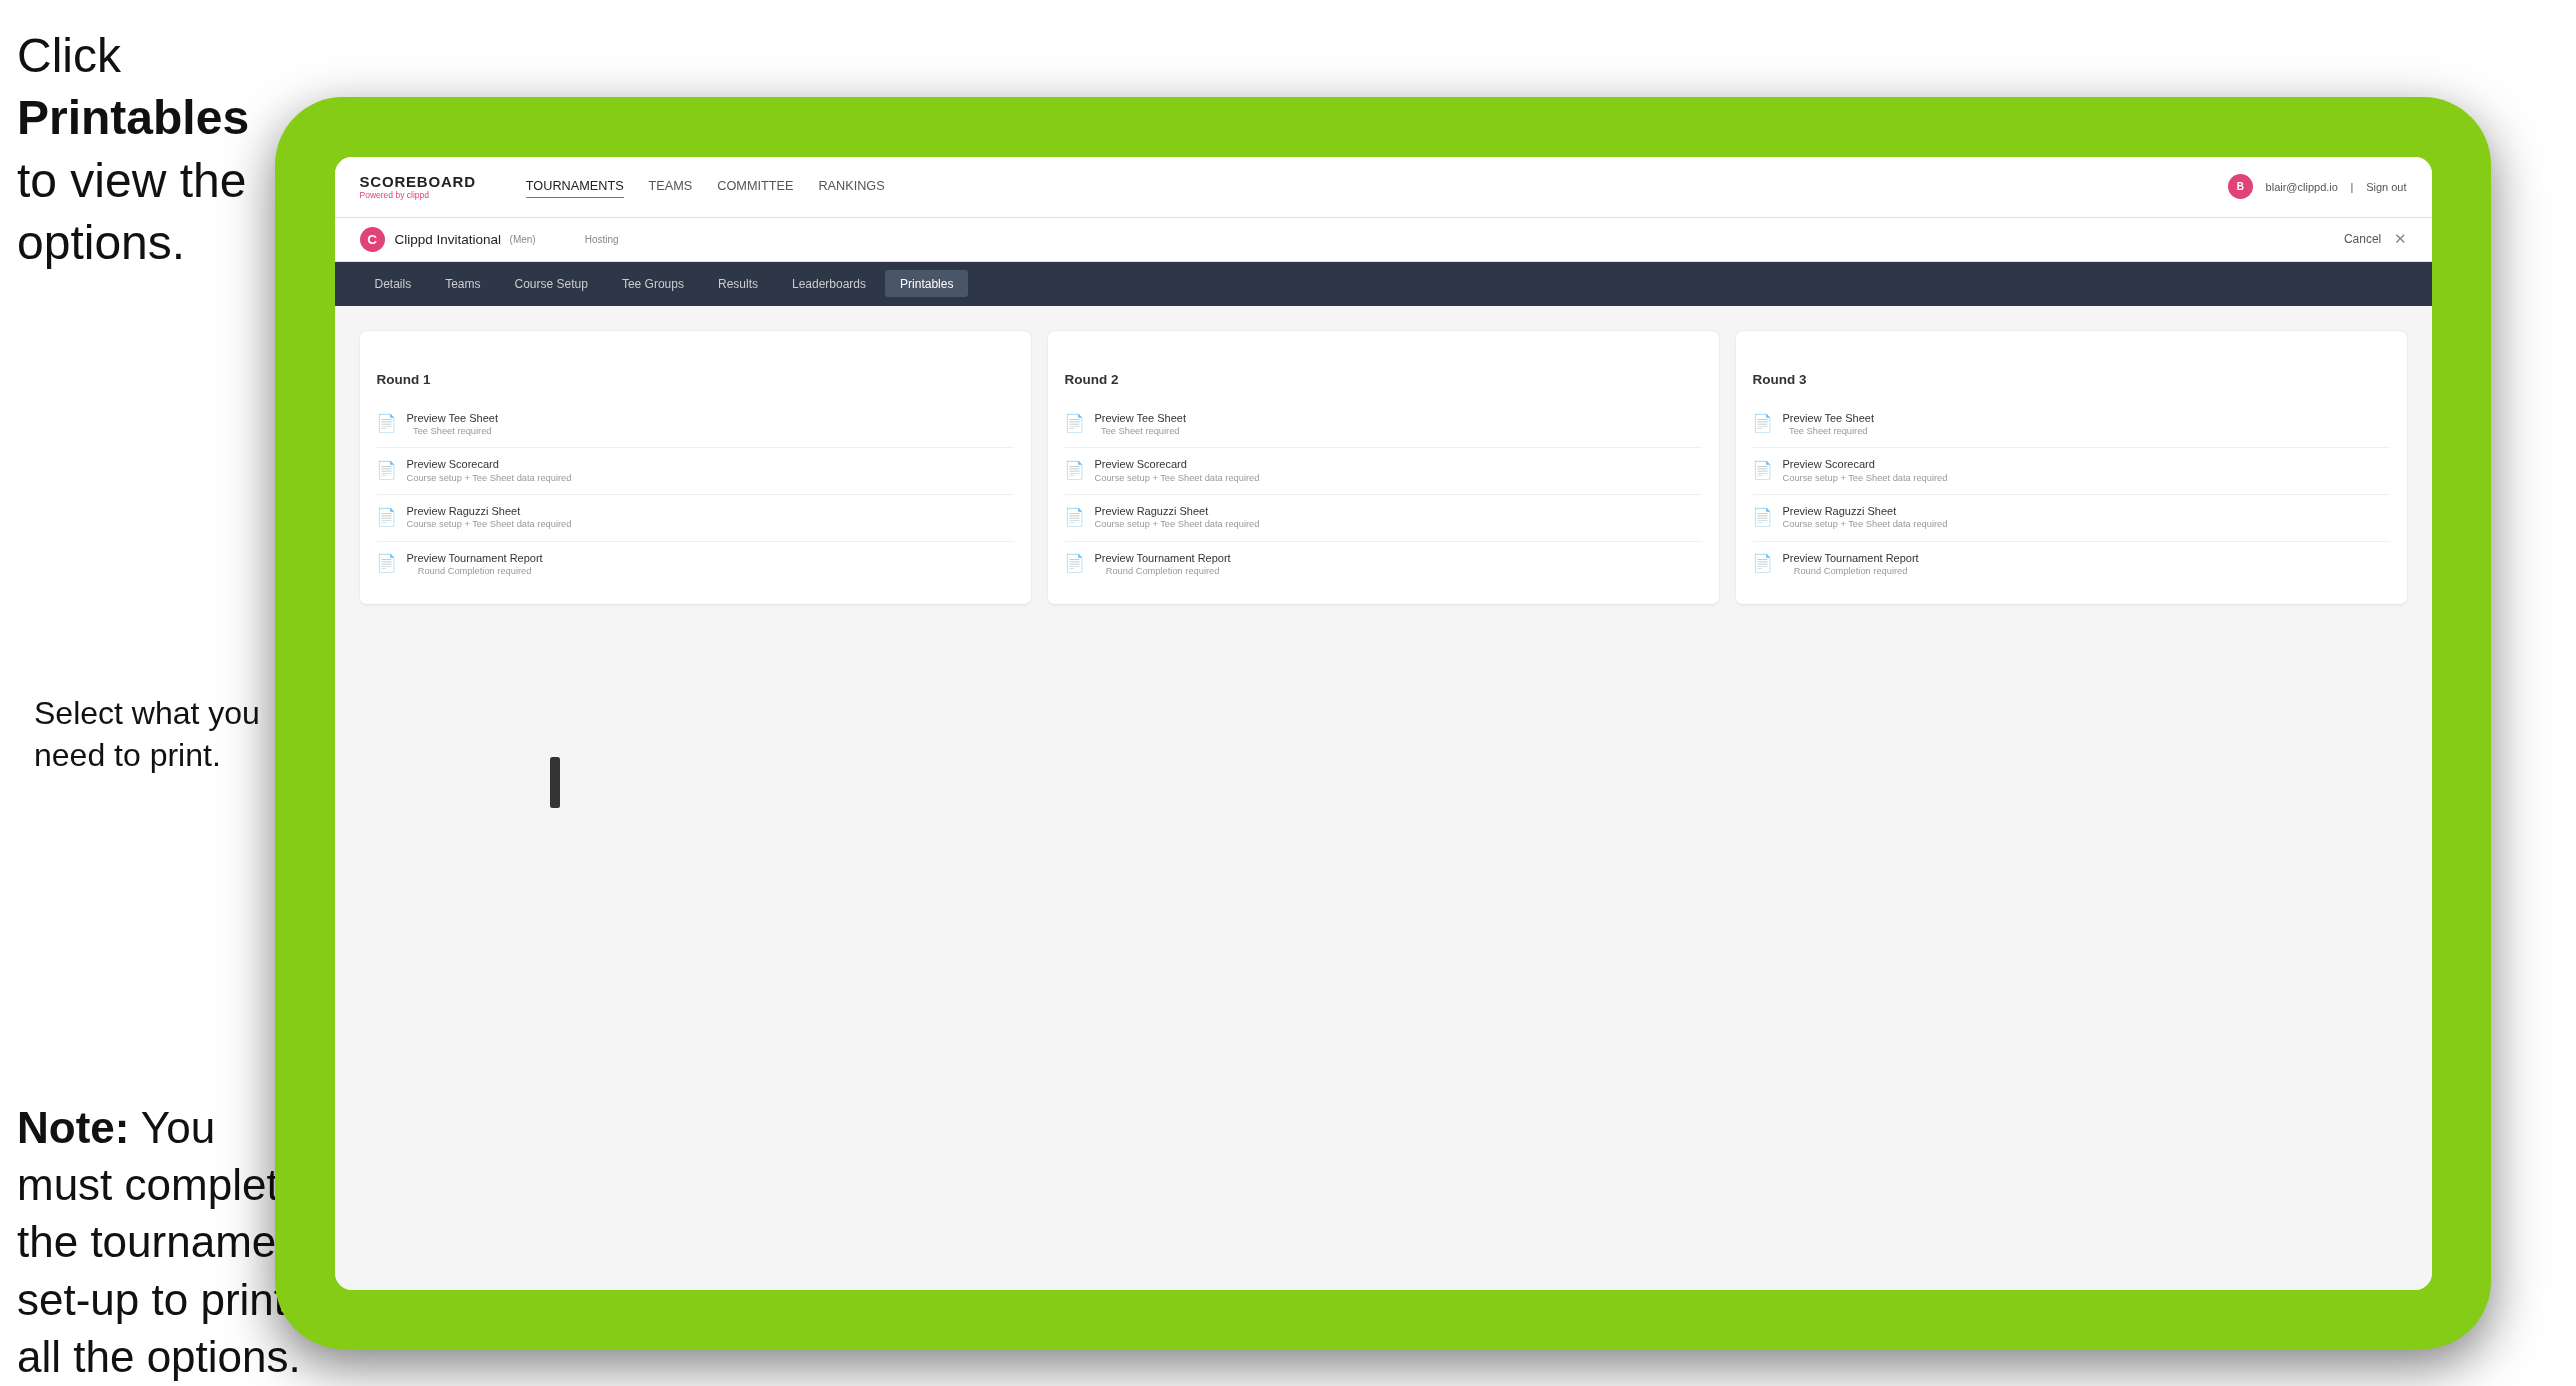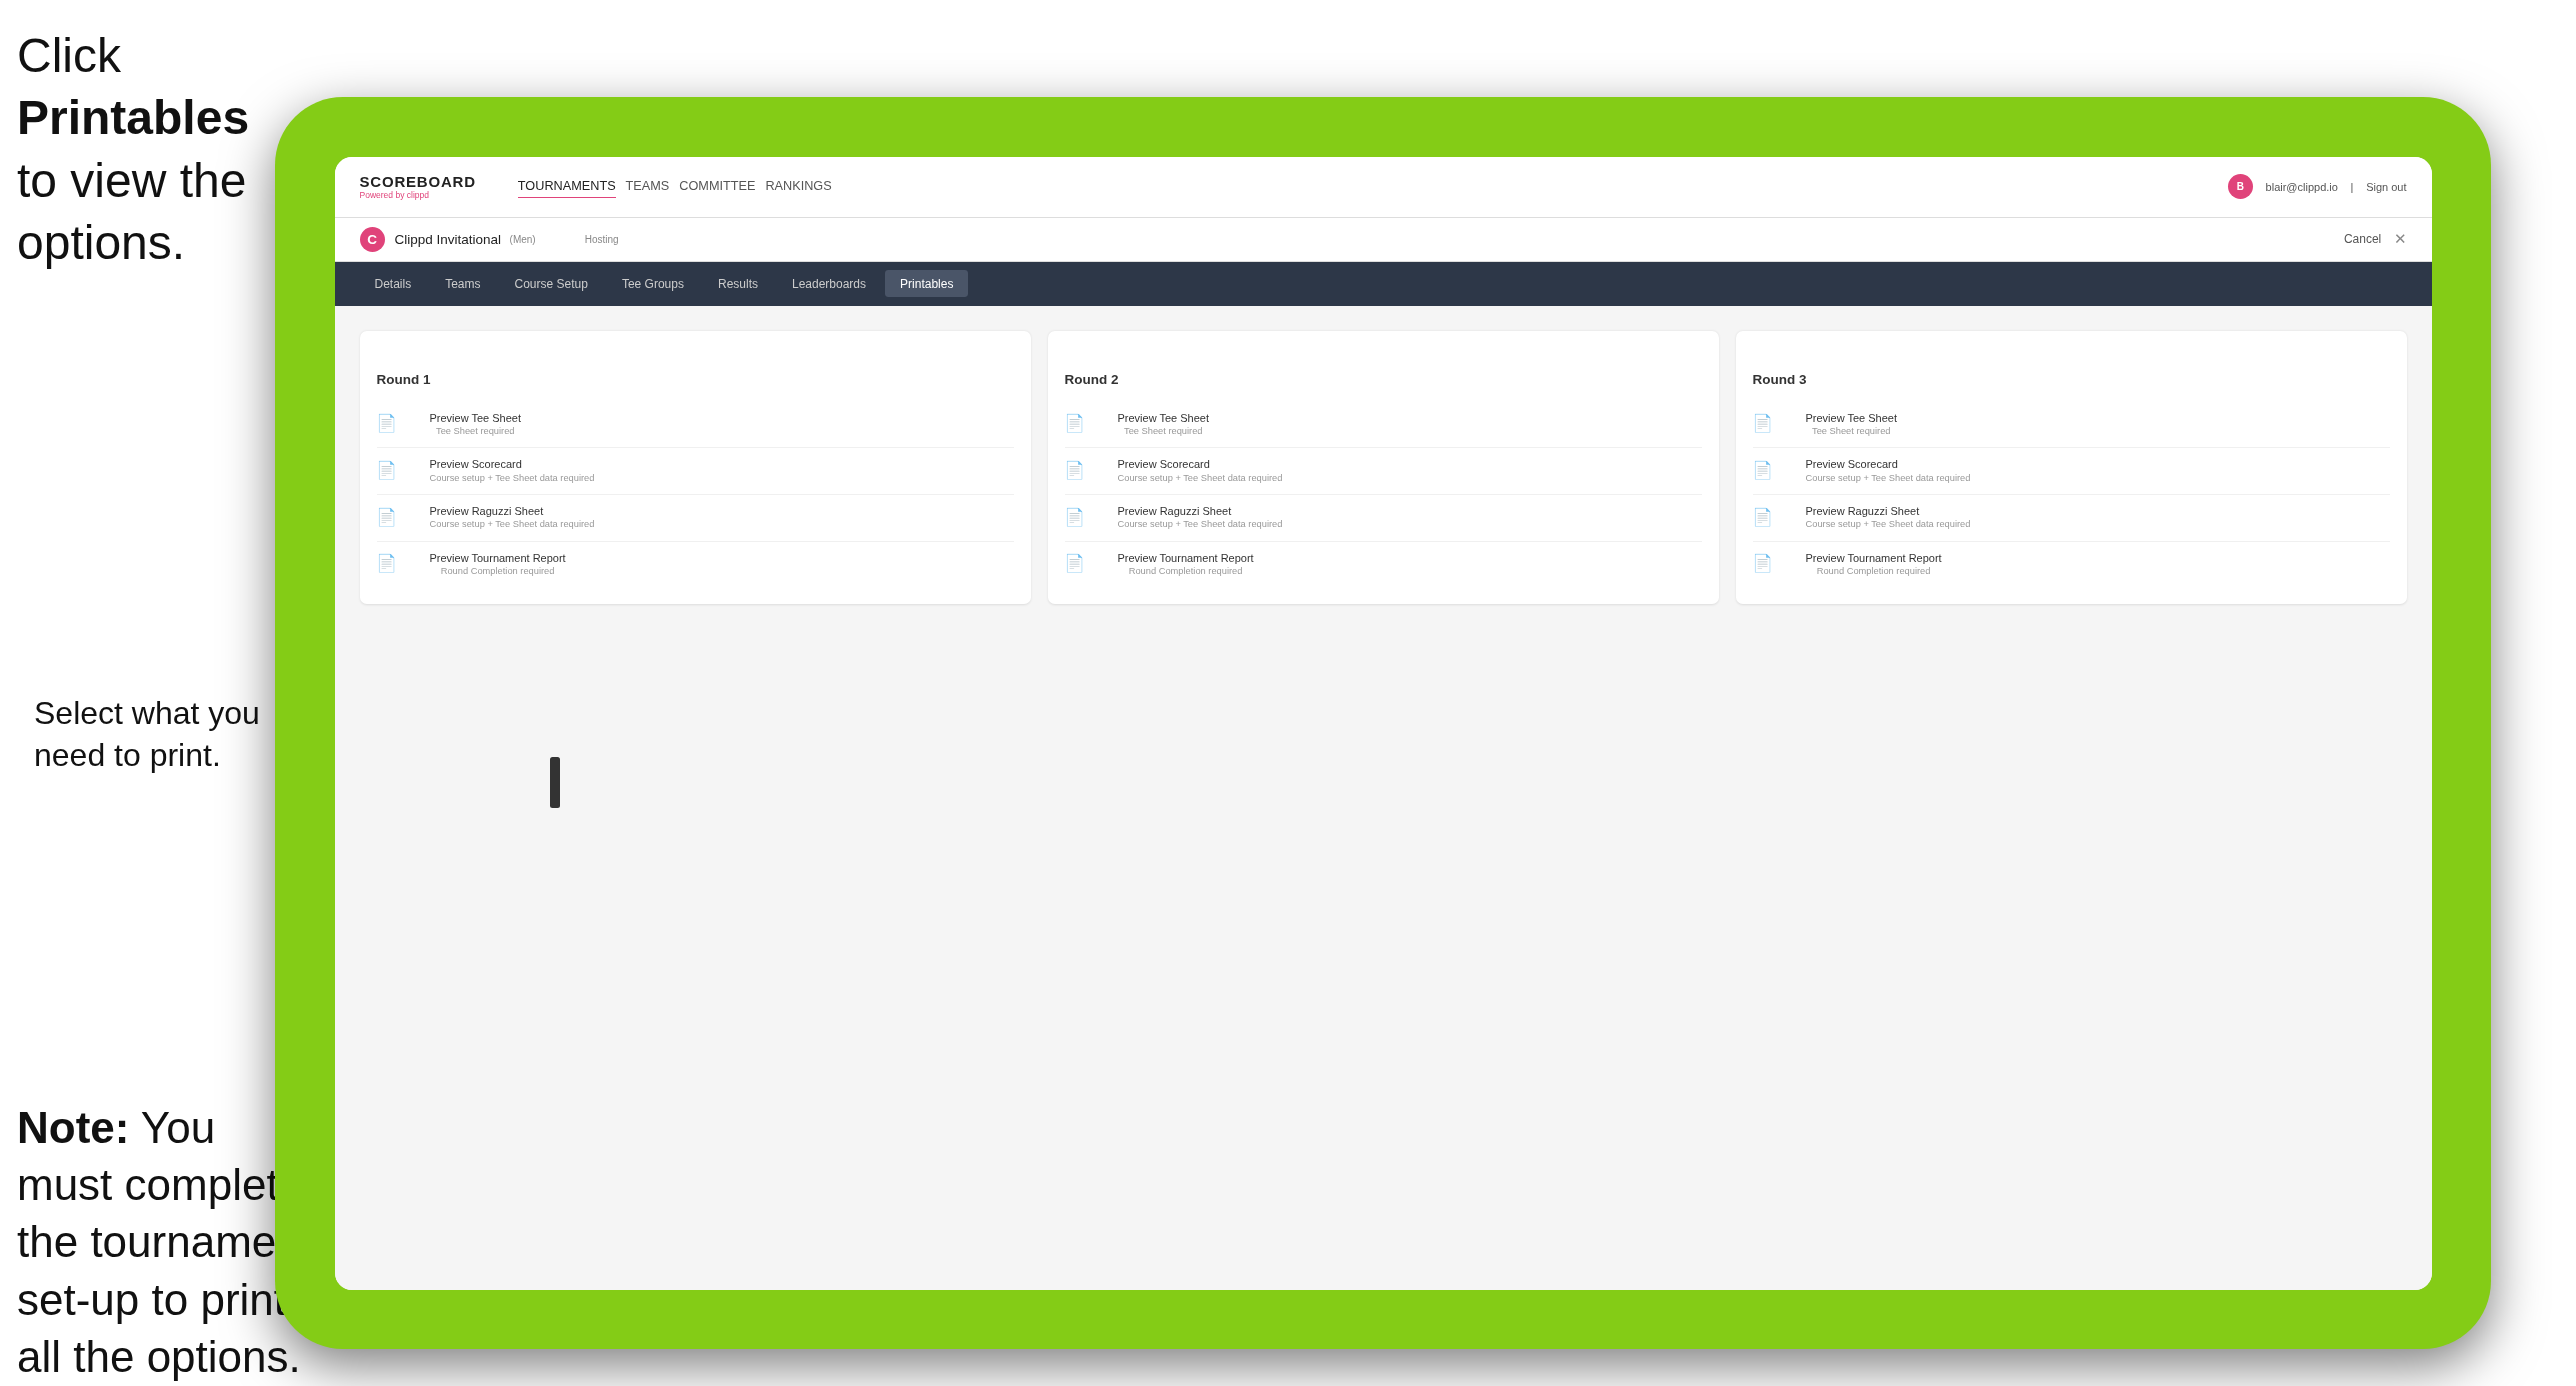--- a/index.html
+++ b/index.html
@@ -94,22 +94,23 @@
       color: #222;
     }
 
     .logo-powered {
       font-size: 8.5px;
       color: #e0437a;
     }
 
     .main-nav {
       display: flex;
-      gap: 10px;
+      gap: 25px;
       flex: 1;
+      margin-left: 8px;
     }
 
     .nav-item {
       font-size: 12.7px;
       color: #555;
       cursor: pointer;
       padding: 4.2px 0;
       text-decoration: none;
     }
 
@@ -260,21 +261,20 @@
       height: 24px;
       flex-shrink: 0;
       margin-top: 1.7px;
       color: #aaa;
       font-size: 17px;
     }
 
     .print-item-text {
       display: flex;
       flex-direction: column;
-      margin-left: 23px;
     }
 
     .print-item-title {
       font-size: 11px;
       font-weight: 500;
       color: #333;
       margin-bottom: 2.5px;
     }
 
     .print-item-subtitle {

